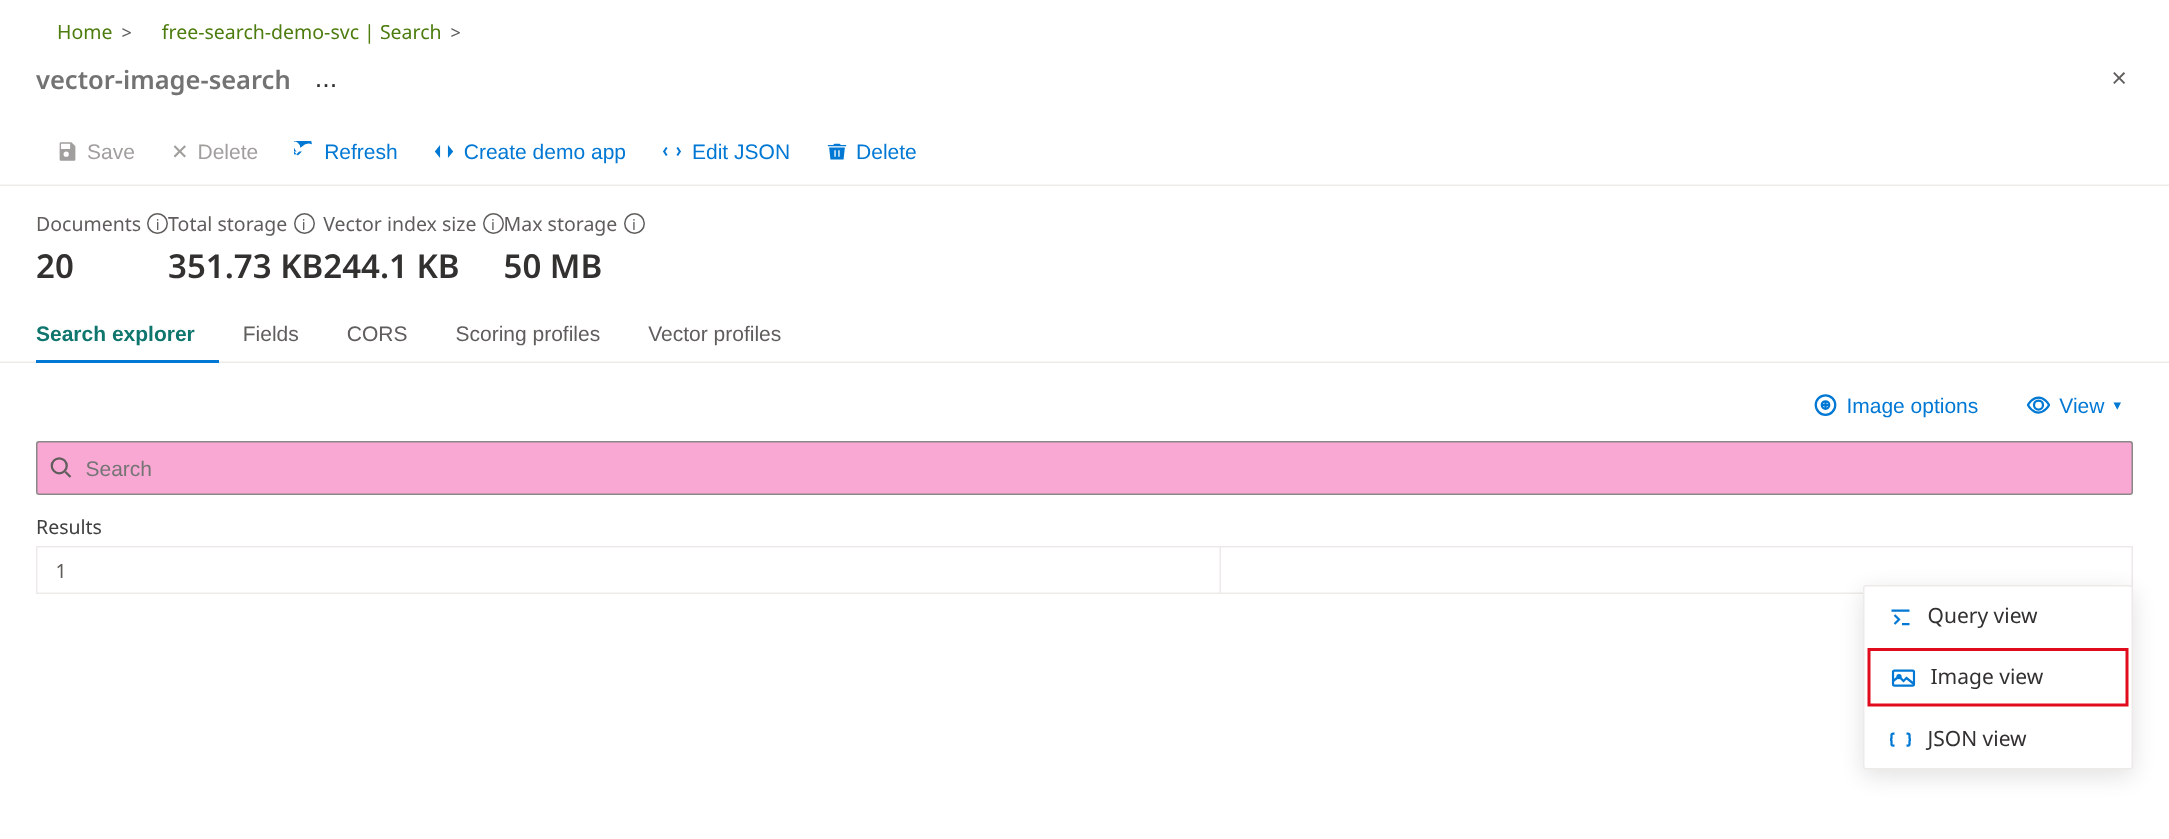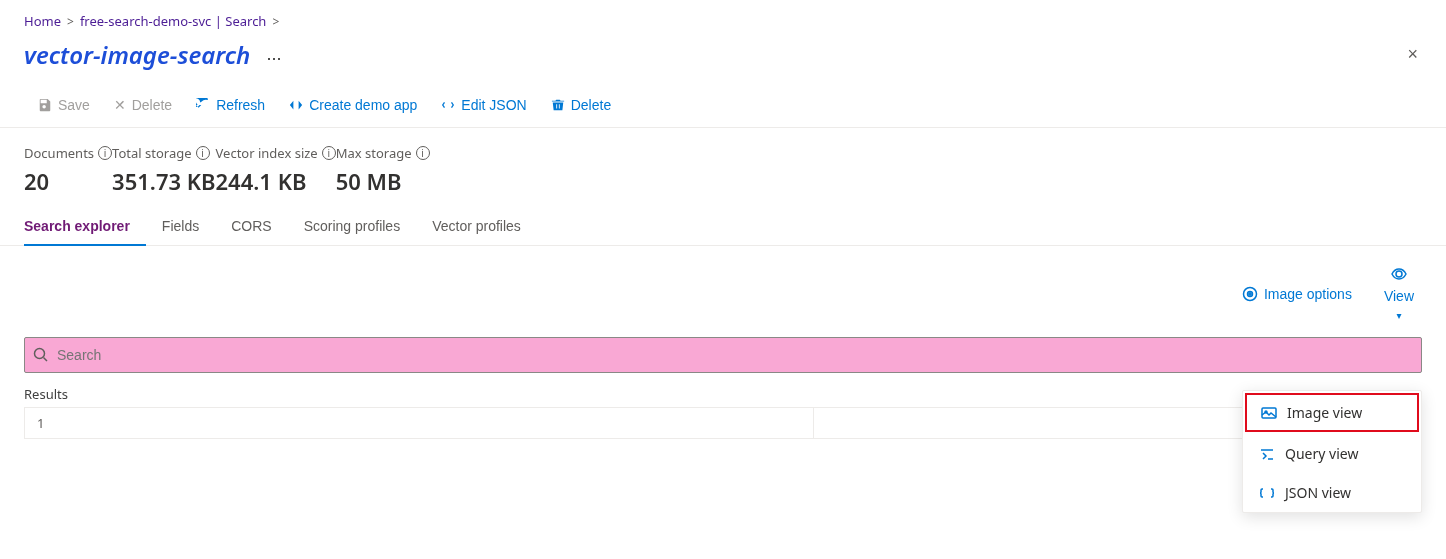--- a/index.html
+++ b/index.html
@@ -18,44 +18,44 @@
     }
     
     .breadcrumb {
       padding: 12px 24px 4px 24px;
       display: flex;
       align-items: center;
       gap: 6px;
       font-size: 13px;
     }
     .breadcrumb a {
-      color: #4c1d95;
+      color: #4d7c0f;
       text-decoration: none;
+      margin-left: 14px;
     }
     .breadcrumb-sep {
       color: #605e5c;
       font-size: 12px;
     }
     
     .page-header {
       padding: 4px 24px 12px 24px;
       display: flex;
       align-items: center;
       justify-content: space-between;
     }
     .page-title-area {
       display: flex;
       align-items: center;
       gap: 10px;
     }
     .page-title {
-      font-size: 24px;
+      font-size: 17px;
       font-weight: 600;
-      color: #1d4ed8;
-      font-style: italic;
+      color: #737373;
     }
     .ellipsis-btn {
       color: #323130;
       cursor: pointer;
       font-size: 18px;
       padding: 2px 6px;
       border-radius: 2px;
       background: none;
       border: none;
     }
@@ -147,21 +147,21 @@
       border-bottom: 2px solid transparent;
       margin-bottom: -1px;
       background: none;
       border-top: none;
       border-left: none;
       border-right: none;
       white-space: nowrap;
     }
     .tab:first-child { padding-left: 0; }
     .tab.active {
-      color: #701a75;
+      color: #0f766e;
       font-weight: 600;
       border-bottom: 2px solid #0078d4;
     }
     
     .content-area {
       padding: 16px 24px 0 24px;
     }
     
     .query-options-row {
       display: flex;
@@ -186,21 +186,20 @@
       display: flex;
       align-items: center;
       gap: 6px;
       background: none;
       border: none;
       color: #0078d4;
       font-size: 14px;
       cursor: pointer;
       padding: 4px 8px;
       border-radius: 2px;
-      flex-direction: column;
     }
     
     .search-bar-container {
       display: flex;
       align-items: center;
       border: 1px solid #8a8886;
       border-radius: 2px;
       padding: 0 8px;
       height: 36px;
       margin-bottom: 12px;
@@ -425,43 +424,43 @@
           <tr>
         <td>1</td>
         <td></td>
       </tr>
     </tbody>
       </table>
   </div>
 
   <div class="dropdown-menu">
 
+    <div class="dropdown-item">
+      <span class="dropdown-item-icon">
+        <svg width="16" height="16" viewBox="0 0 16 16" fill="none" stroke="#0078d4" stroke-width="1.5">
+          <path d="M2 4h12M4 7l3 3-3 3M9 13h5"></path>
+        </svg>
+      </span>
+      <span>Query view</span>
+    </div>
+
     <div class="dropdown-item highlighted">
       <span class="dropdown-item-icon">
         <svg width="16" height="16" viewBox="0 0 16 16" fill="none" stroke="#0078d4" stroke-width="1.5">
           <rect x="1" y="3" width="14" height="10" rx="1"></rect>
           <path d="M1 10l4-3 3 3 2-2 5 4"></path>
           <circle cx="5" cy="7" r="1"></circle>
         </svg>
       </span>
       <span>Image view</span>
     </div>
 
     <div class="dropdown-item">
       <span class="dropdown-item-icon">
         <svg width="16" height="16" viewBox="0 0 16 16" fill="none" stroke="#0078d4" stroke-width="1.5">
-          <path d="M2 4h12M4 7l3 3-3 3M9 13h5"></path>
-        </svg>
-      </span>
-      <span>Query view</span>
-    </div>
-
-    <div class="dropdown-item">
-      <span class="dropdown-item-icon">
-        <svg width="16" height="16" viewBox="0 0 16 16" fill="none" stroke="#0078d4" stroke-width="1.5">
           <path d="M4 4H3a1 1 0 00-1 1v2a1 1 0 01-1 1 1 1 0 011 1v2a1 1 0 001 1h1M12 4h1a1 1 0 011 1v2a1 1 0 001 1 1 1 0 00-1 1v2a1 1 0 01-1 1h-1"></path>
         </svg>
       </span>
       <span>JSON view</span>
     </div>
   </div>
 
 </div>
 
 </body></html>

